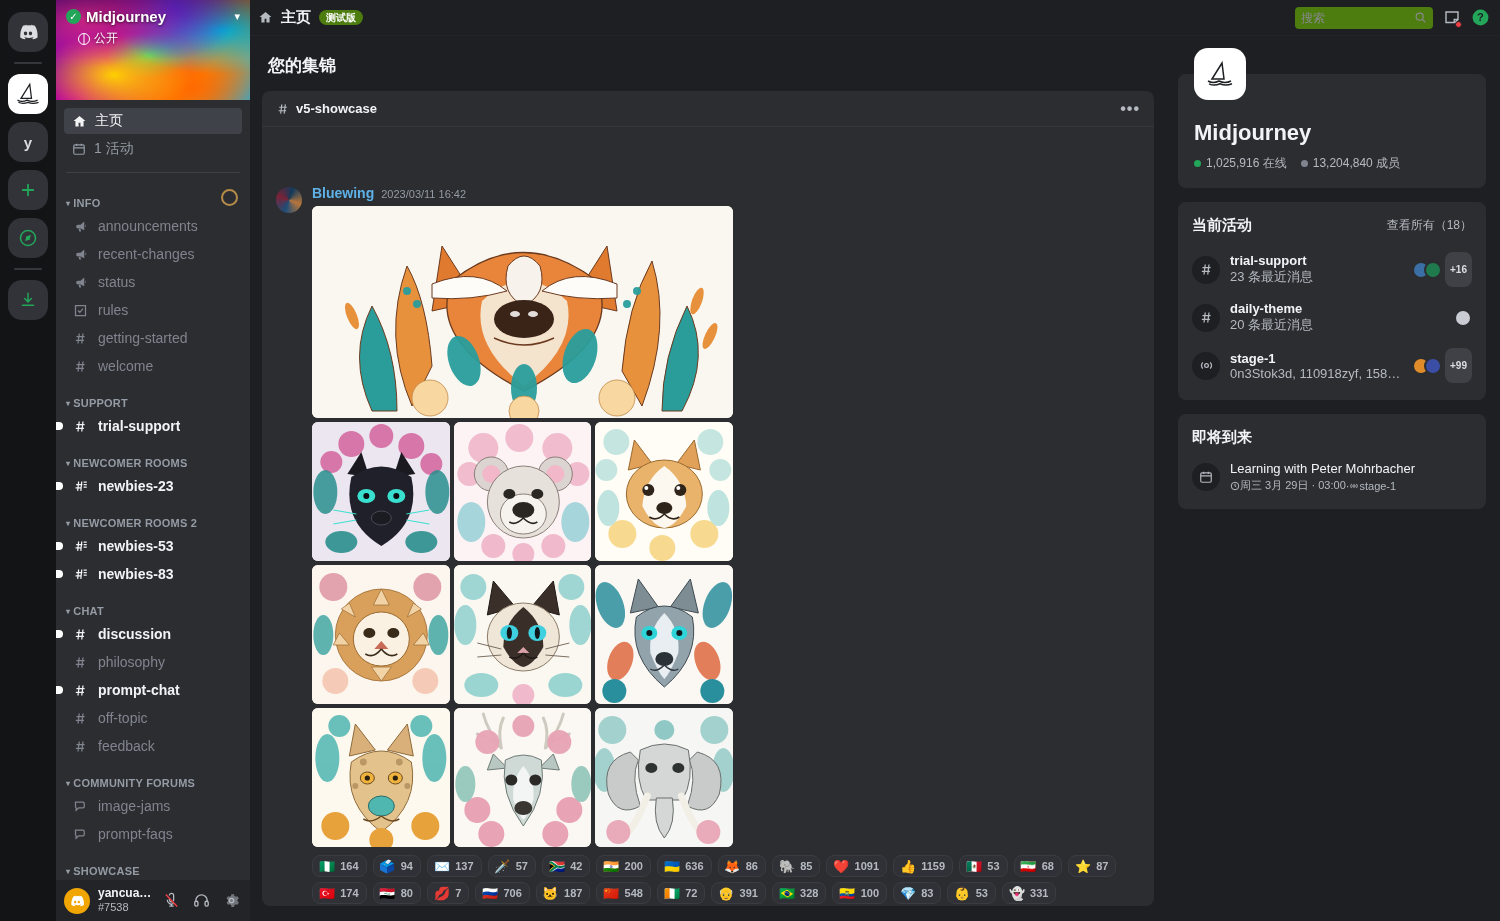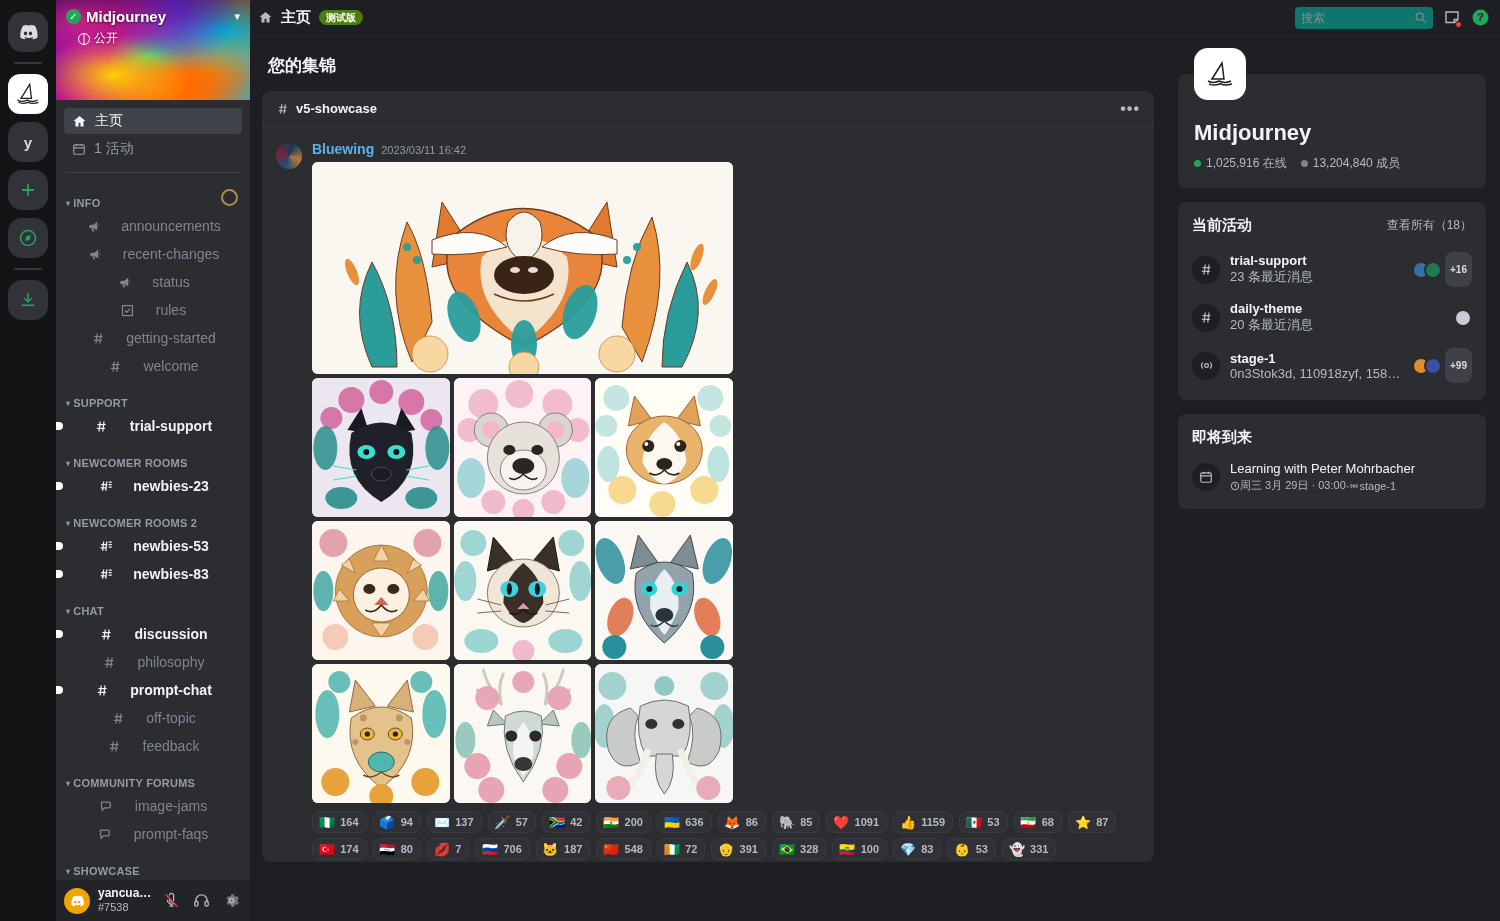--- a/index.html
+++ b/index.html
@@ -100,25 +100,24 @@
     color: #949ba4; text-transform: uppercase;
     padding: 16px 0 4px 2px; cursor: pointer;
   }
   .cat .arrow { font-size: 8px; }
   .cat-row { display:flex; align-items:center; justify-content:space-between; }
   .ring {
     width: 17px; height: 17px; border-radius: 50%;
     border: 2.5px solid #b58b49; margin-right: 4px;
   }
   .chan {
-    display: flex; align-items: center; gap: 20px;
+    display: flex; align-items: center; gap: 10px;
     height: 26px; padding: 0 8px 0 8px; border-radius: 4px;
     color: #80848e; font-size: 14px; cursor: pointer; margin-bottom: 2px;
     position: relative;
-    justify-content: center;
   }
   .chan.unread { color: #f2f3f5; font-weight: 600; }
   .chan.unread::before {
     content:""; position:absolute; left: -9px; top:50%;
     transform: translateY(-50%);
     width: 8px; height: 8px; background:#fff; border-radius: 0 4px 4px 0;
   }
   .chan .ico { width: 16px; flex-shrink: 0; display:flex; align-items:center; justify-content:center; color:#80848e; }
   .chan.unread .ico { color:#f2f3f5; }
   .chan .name { overflow: hidden; white-space: nowrap; text-overflow: ellipsis; }
@@ -145,21 +144,21 @@
     border-bottom: 1px solid #232428;
   }
   .topbar .home-ico { color:#b5bac1; display:flex; align-items:center; }
   .topbar .title { font-size: 15px; font-weight: 700; color: #f2f3f5; }
   .beta-badge {
     background: #4d7c0f; color:#fff; font-size: 10px; font-weight:700;
     border-radius: 8px; padding: 2px 7px; line-height: 1.1;
   }
   .topbar-right { margin-left: auto; display:flex; align-items:center; gap: 10px; }
   .search-box {
-    width: 138px; height: 22px; background:#0f766e; border-radius: 4px;
+    width: 138px; height: 22px; background:#4d7c0f; border-radius: 4px;
     display: flex; align-items: center; padding: 0 6px; gap: 4px; cursor: text; justify-content: space-between;
   }
   .search-box input {
     flex:1; background: transparent; border: none; outline: none;
     color:#dbdee1; font-size: 12px; font-family: inherit; min-width: 0;
   }
   .search-box input::placeholder { color:#87898c; }
   .icon-btn { color:#b5bac1; cursor:pointer; display:flex; align-items:center; position:relative; }
   .dot-red { position:absolute; right:-1px; bottom:-1px; width:7px; height:7px; border-radius:50%; background:#f23f43; border:1.5px solid #1e1f22;}
 
@@ -171,21 +170,21 @@
     background: #2b2d31; border-radius: 8px; overflow: hidden;
   }
   .card-head {
     display:flex; align-items:center; gap: 6px;
     padding: 10px 14px 10px 14px; font-size: 13px; font-weight: 700; color:#f2f3f5;
     border-bottom: 1px solid #36373d;
   }
   .card-head .more { margin-left:auto; color:#b5bac1; font-size: 16px; letter-spacing:1px; cursor:pointer; line-height: .6;}
   .card-body { padding: 10px 0 0 0; }
 
-  .msg { display:flex; gap: 10px; padding: 4px 14px 2px 14px; position: relative; }
+  .msg { display:flex; gap: 10px; padding: 4px 14px 2px 14px; position: relative; margin-top: 44px; }
   .msg-avatar {
     width: 26px; height: 26px; border-radius: 50%; flex-shrink:0; margin-top:2px;
     background: conic-gradient(from 200deg, #1e4d78, #7a2236, #123a5a, #b8763c, #1e4d78);
     overflow:hidden;
   }
   .msg-avatar.a2 { background: conic-gradient(from 40deg, #2a7f3e, #1d4f9c, #d9a441, #2a7f3e);}
   .msg-main { flex: 1; min-width: 0; }
   .msg-head { display:flex; align-items: baseline; gap: 7px; }
   .msg-author { font-size: 14px; font-weight: 600; color:#5eb2e8; cursor:pointer;}
   .msg-time { font-size: 11px; color:#949ba4; }

